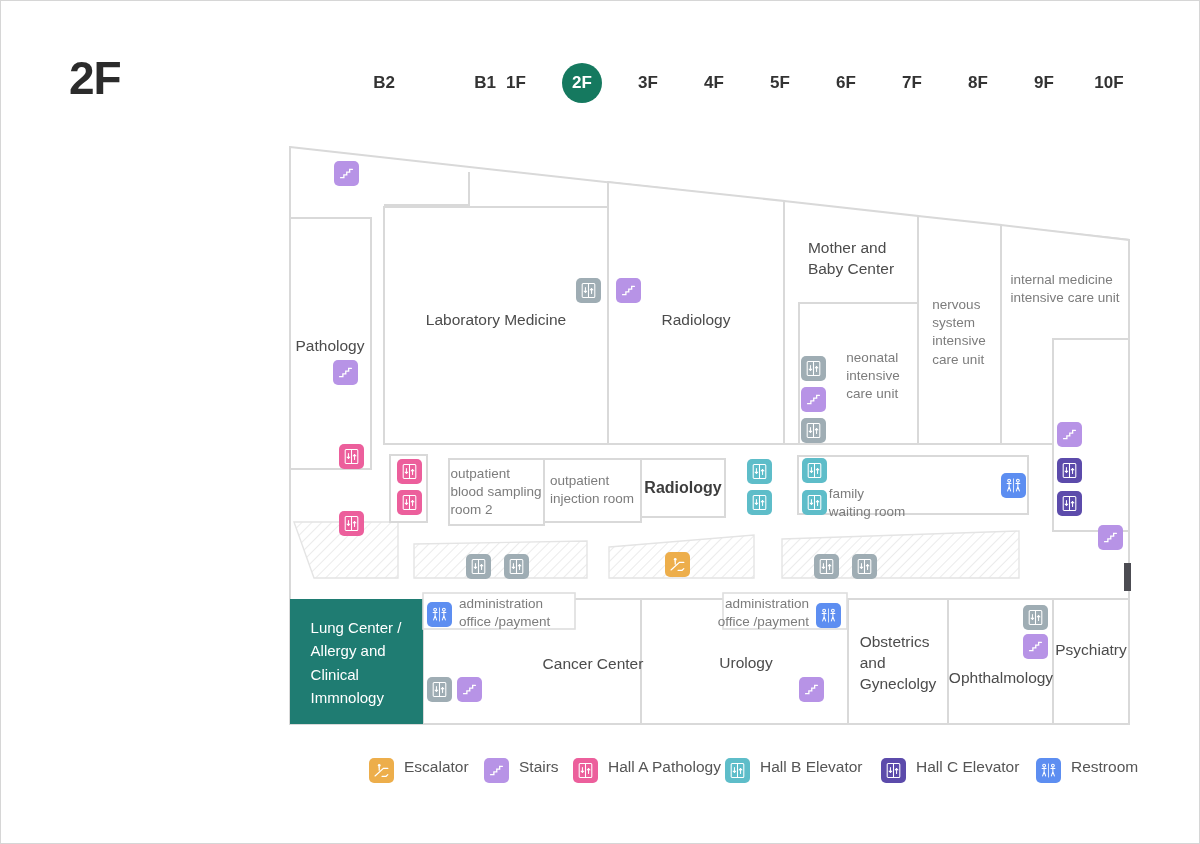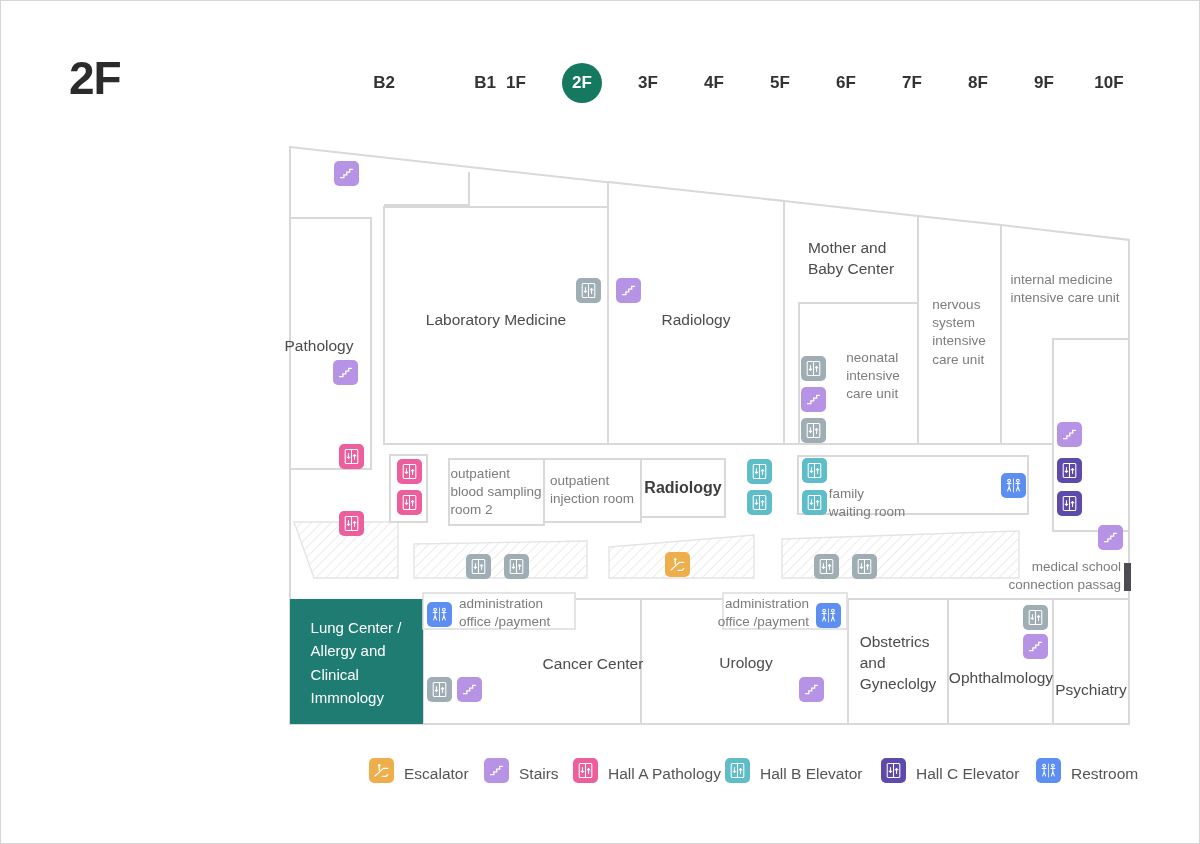--- a/index.html
+++ b/index.html
@@ -31,21 +31,21 @@
       display:flex;align-items:center;justify-content:center;}
   .ic svg{width:21px;height:21px;display:block;}
   [data-icon="escalator"]{background:#edae4b;}
   [data-icon="stairs"]{background:#b793e6;}
   [data-icon="hall_a"]{background:#ec5f9c;}
   [data-icon="hall_b"]{background:#5ebdc9;}
   [data-icon="hall_c"]{background:#5c4bab;}
   [data-icon="restroom"]{background:#5d8ef1;}
   [data-icon="elevator_gray"]{background:#9fadb4;}
   
-  .legend-item{position:absolute;top:757px;display:flex;align-items:flex-end;gap:10px;}
+  .legend-item{position:absolute;top:757px;display:flex;align-items:flex-start;gap:10px;}
   .legend-item .ic{position:static;flex:none;}
   .legend-label{font-size:15.5px;color:#555;}
 </style>
 </head>
 <body>
 
 <div class="page">
 
   <div class="page-title">2F</div>
   <div id="floor-nav">
@@ -101,21 +101,21 @@
     <rect class="room" x="947" y="598" width="105" height="125"></rect>
     <rect class="room" x="1052" y="598" width="76" height="125"></rect>
     <rect class="room teal" x="289" y="598" width="133" height="125"></rect>
 
     <rect class="adminbox" x="422" y="592" width="152" height="36"></rect>
     <rect class="adminbox" x="722" y="592" width="124" height="36"></rect>
 
     <rect x="1123" y="562" width="7" height="28" fill="#4c4c52"></rect>
   </svg>
 
-  <div class="lbl" style="left:318px;top:345px">Pathology</div>
+  <div class="lbl" style="left:329px;top:345px">Pathology</div>
   <div class="lbl" style="left:495px;top:319px">Laboratory Medicine</div>
   <div class="lbl" style="left:695px;top:319px">Radiology</div>
   <div class="lbl" style="left:850px;top:258px">Mother and
 Baby Center</div>
   <div class="lbl sm" style="left:872px;top:375px">neonatal
 intensive
 care unit</div>
   <div class="lbl sm" style="left:958px;top:331px">nervous
 system
 intensive
@@ -123,37 +123,35 @@
   <div class="lbl sm" style="left:1064px;top:288px">internal medicine
 intensive care unit</div>
   <div class="lbl sm" style="left:495px;top:491px">outpatient
 blood sampling
 room 2</div>
   <div class="lbl sm" style="left:591px;top:489px">outpatient
 injection room</div>
   <div class="lbl bold" style="left:682px;top:487px">Radiology</div>
   <div class="lbl sm" style="left:866px;top:502px">family
 waiting room</div>
-  <div class="lbl sm r" style="right:78px;top:575px">medical school
-connection passag</div>
   <div class="lbl lung" style="left:355px;top:661px">Lung Center /
 Allergy and
 Clinical
 Immnology</div>
   <div class="lbl sm l" style="left:458px;top:612px">administration
 office /payment</div>
   <div class="lbl" style="left:592px;top:663px">Cancer Center</div>
   <div class="lbl" style="left:745px;top:662px">Urology</div>
   <div class="lbl sm r" style="right:390px;top:612px">administration
 office /payment</div>
   <div class="lbl" style="left:897px;top:662px">Obstetrics
 and
 Gyneclolgy</div>
   <div class="lbl" style="left:1000px;top:677px">Ophthalmology</div>
-  <div class="lbl" style="left:1090px;top:689px">Psychiatry</div>
+  <div class="lbl" style="left:1090px;top:649px">Psychiatry</div>
 
   <div class="ic" style="left:333px;top:160px" data-icon="stairs">
       <svg viewBox="0 0 24 24" fill="none" stroke="#fff" stroke-width="1.5" stroke-linecap="round">
         <path d="M5.2 16.8h3.8v-3.2h3.3v-3.2h3.3V7.2h3.2"></path>
       </svg>
     </div>
   <div class="ic" style="left:575px;top:277px" data-icon="elevator_gray">
       <svg viewBox="0 0 24 24" fill="none" stroke="#fff" stroke-width="1.2" stroke-linecap="round" stroke-linejoin="round">
         <rect x="4.8" y="4" width="14.4" height="16" rx="1.2"></rect>
         <line x1="12" y1="4" x2="12" y2="20"></line>

